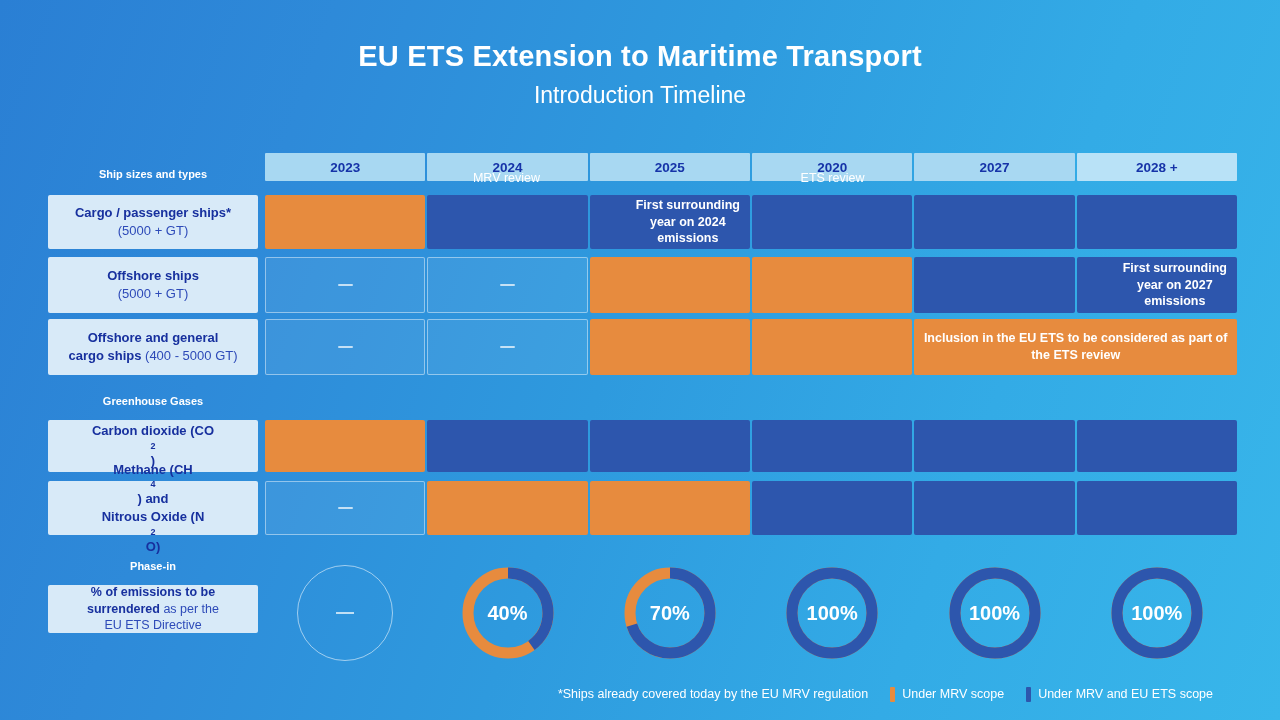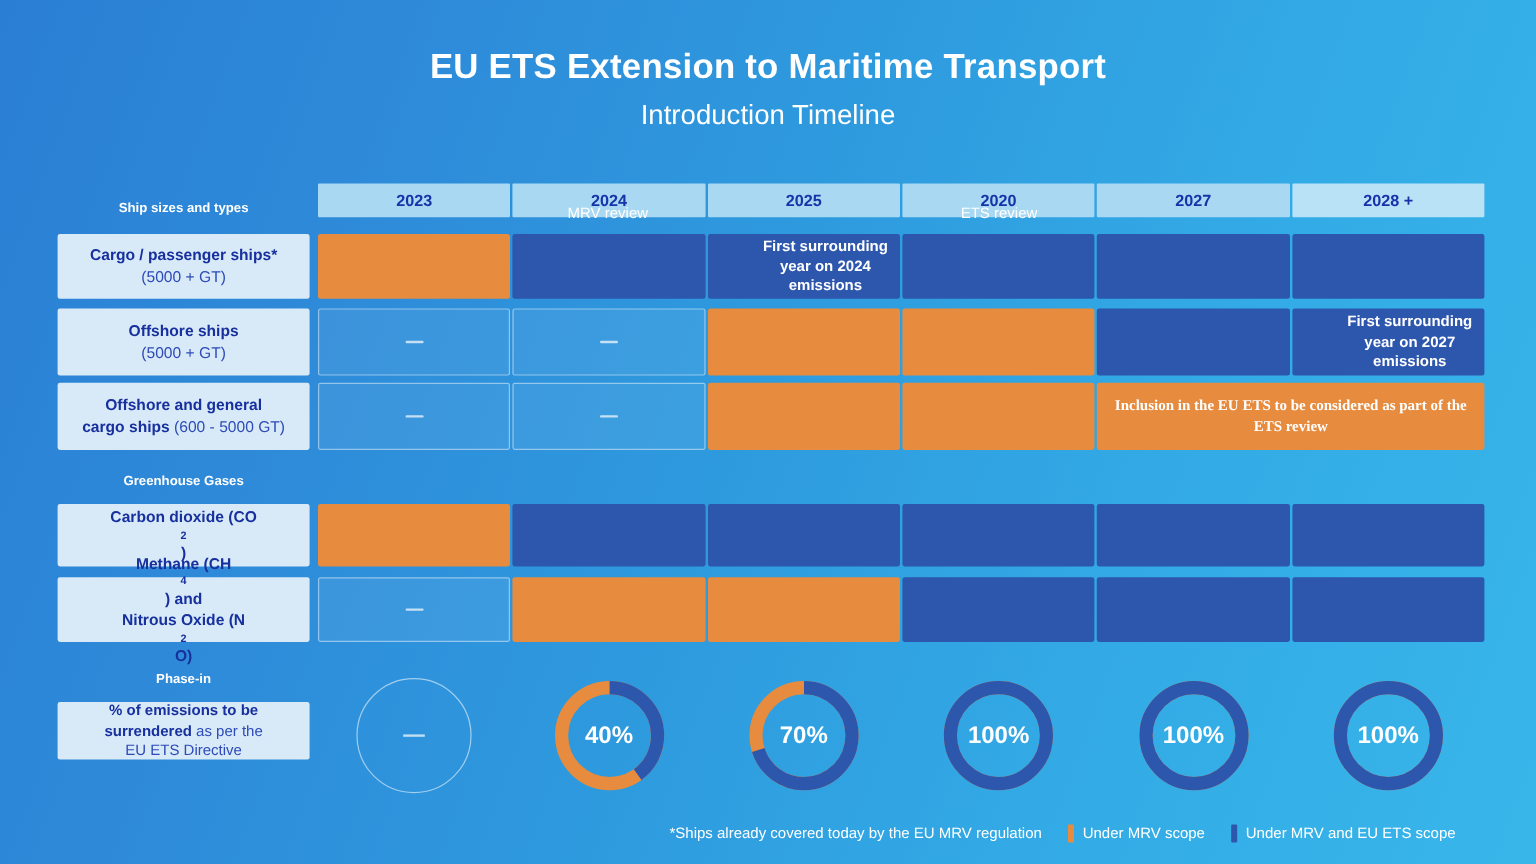--- a/index.html
+++ b/index.html
@@ -53,21 +53,21 @@
     text-align:center; color:#17309e; font-size:13px; font-weight:bold;
     line-height:1.35; padding:4px 6px;
   }
   .lbl .sub { font-weight:normal; color:#2d4ab8; }
   .lbl sub { font-size:9px; }
 
   
   .cell { position:absolute; border-radius:2px; display:flex; align-items:center;
           justify-content:center; text-align:center; color:#fff;
           font-size:12.5px; font-weight:bold; line-height:1.35; padding:4px 8px; }
-  .cell.orange { background:#e78b3e;font-family:Liberation Serif, serif; }
+  .cell.orange { background:#e78b3e; }
   .cell.navy   { background:#2d56ad;padding-left:44px; }
   .cell.empty  { background:rgba(255,255,255,0.07); border:1px solid rgba(255,255,255,0.45); }
   .cell.empty .dash {
     width:15px; height:2px; background:rgba(255,255,255,0.7); border-radius:1px;
   }
   .cell.note { font-weight:bold; }
 
   
   .donut { position:absolute; width:96px; height:96px; }
   .donut .val {
@@ -121,21 +121,21 @@
       <div class="lbl" style="top: 195px; height: 54px;">
         <span>Cargo / passenger ships*</span>
         <span class="sub">(5000 + GT)</span>
       </div>
       <div class="lbl" style="top: 257px; height: 56px;">
         <span>Offshore ships</span>
         <span class="sub">(5000 + GT)</span>
       </div>
       <div class="lbl" style="top: 319px; height: 56px;">
         <span>Offshore and general</span>
-        <span class=""><b>cargo ships</b> <span class="sub">(600 - 5000 GT)</span></span>
+        <span class=""><b>cargo ships</b> <span class="sub">(400 - 5000 GT)</span></span>
       </div>
       <div class="lbl" style="top: 420px; height: 52px; align-items: center;">Carbon dioxide (CO<sub>2</sub>)</div>
       <div class="lbl" style="top: 481px; height: 54px;">Methane (CH<sub>4</sub>) and<br>Nitrous Oxide (N<sub>2</sub>O)</div>
       <div class="lbl" style="top: 585px; height: 48px; font-size: 12.5px;">
         <span>% of emissions to be</span>
         <span><b>surrendered</b><span class="sub"> as per the</span></span>
         <span class="sub">EU ETS Directive</span>
       </div>
     </div>
   <div id="grid">

